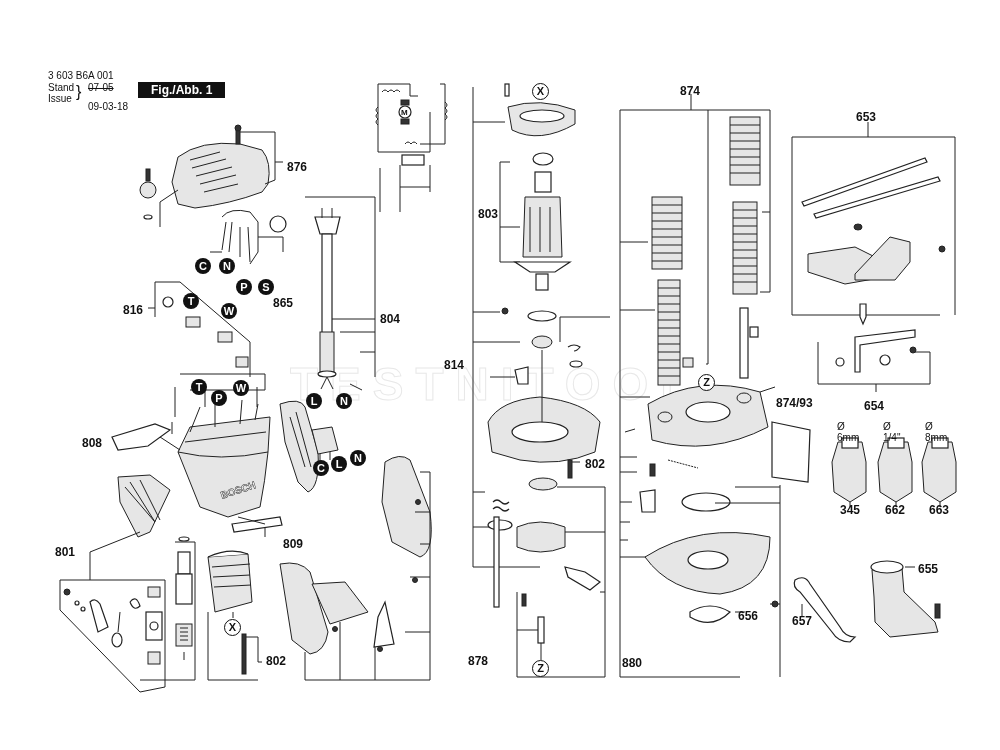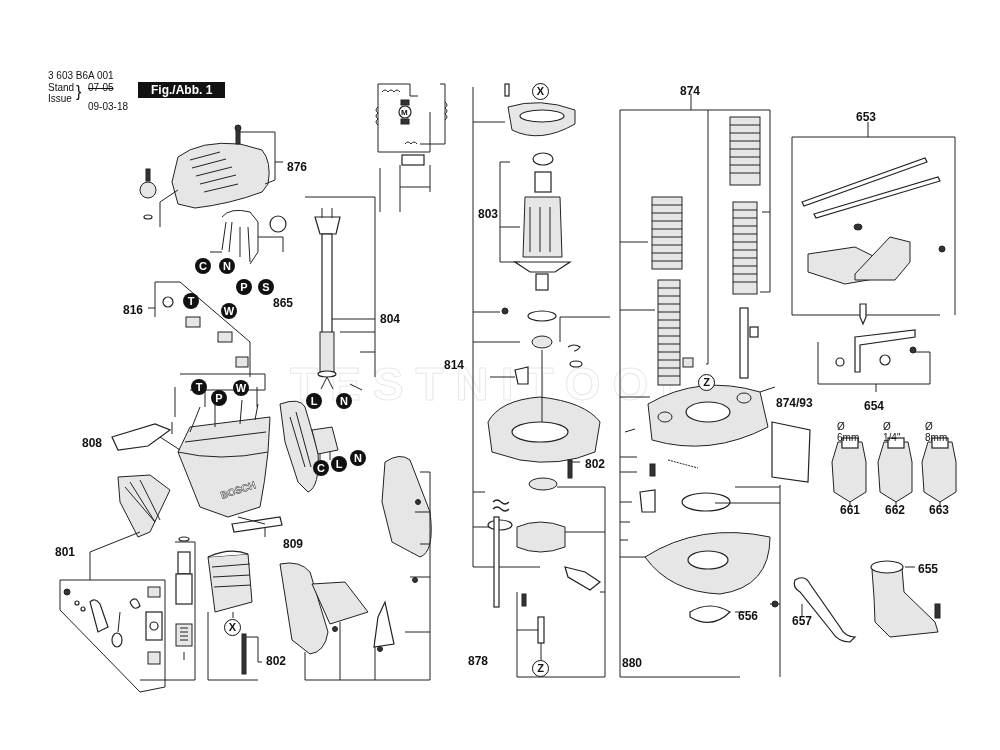--- a/index.html
+++ b/index.html
@@ -276,21 +276,21 @@
   <div class="lbl" style="left:456px;top:643px;padding-left:12px;">878</div>
   <div class="lbl" style="left:478px;top:196px;">803</div>
   <div class="lbl" style="left:444px;top:347px;">814</div>
   <div class="lbl" style="left:585px;top:446px;">802</div>
   <div class="lbl" style="left:622px;top:645px;">880</div>
   <div class="lbl" style="left:680px;top:73px;">874</div>
   <div class="lbl" style="left:776px;top:385px;">874/93</div>
   <div class="lbl" style="left:738px;top:598px;">656</div>
   <div class="lbl" style="left:856px;top:99px;">653</div>
   <div class="lbl" style="left:864px;top:388px;">654</div>
-  <div class="lbl" style="left:840px;top:492px;">661</div>
+  <div class="lbl" style="left:840px;top:492px;">345</div>
   <div class="lbl" style="left:885px;top:492px;">662</div>
   <div class="lbl" style="left:929px;top:492px;">663</div>
   <div class="lbl" style="left:792px;top:603px;">657</div>
   <div class="lbl" style="left:918px;top:551px;">655</div>
 
   <div class="small" style="left:837px;top:409px;">Ø 6mm</div>
   <div class="small" style="left:883px;top:409px;">Ø 1/4"</div>
   <div class="small" style="left:925px;top:409px;">Ø 8mm</div>
 
   <div class="badge" style="left:195px;top:246px;">C</div>

